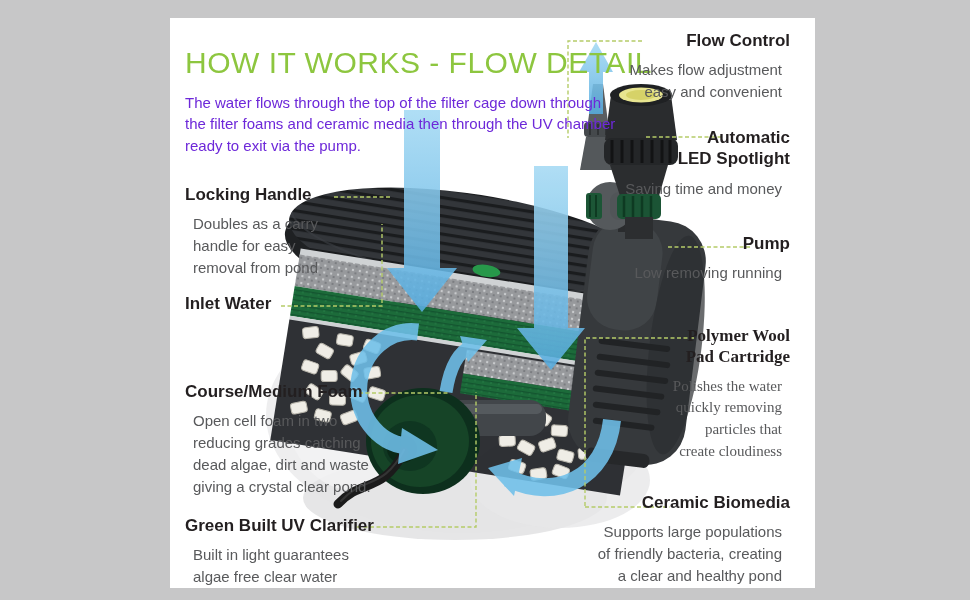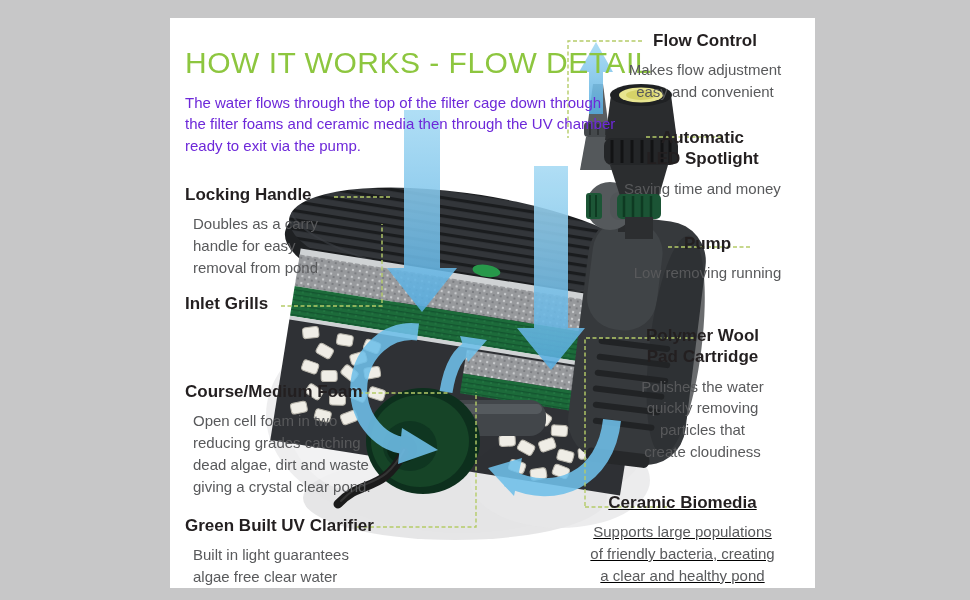--- a/index.html
+++ b/index.html
@@ -24,32 +24,32 @@
     font-size:15px;color:#6d28d9;line-height:1.42;white-space:pre-line;
   }
   .callout{position:absolute;z-index:2;}
   .callout .c-title{
     font-size:17px;font-weight:bold;color:#231f20;line-height:1.25;
     white-space:pre-line;margin:0 0 3px 0;
   }
   .callout .c-desc{
     font-size:15px;color:#58595b;line-height:1.45;white-space:pre-line;margin:8px;
   }
-  .callout.right{text-align:center;}
+  .callout.right{text-align:right;}
   
   #co-locking{left:185px;top:184px;width:170px;}
   #co-inlet{left:185px;top:293px;width:190px;}
   #co-foam{left:185px;top:381px;width:205px;}
   #co-uv{left:185px;top:515px;width:200px;}
   
   #co-flow{right:180px;top:30px;width:170px;}
   #co-led{right:180px;top:127px;width:175px;}
   #co-pump{right:180px;top:233px;width:165px;}
-  #co-polymer{right:180px;top:325px;width:175px;}
-  #co-ceramic{right:180px;top:492px;width:215px;text-decoration:underline;}
+  #co-polymer{right:180px;top:325px;width:175px;font-family:Liberation Serif, serif;}
+  #co-ceramic{right:180px;top:492px;width:215px;}
 </style>
 </head>
 <body>
 
 <div class="panel"></div>
 
 <svg class="art" viewBox="0 0 970 600" aria-hidden="true">
   <defs>
     <linearGradient id="blueGrad" x1="0" y1="0" x2="0" y2="1">
       <stop offset="0" stop-color="#a5daf4"></stop>
@@ -235,21 +235,21 @@
 the filter foams and ceramic media then through the UV chamber
 ready to exit via the pump.</p>
 
 <div class="callout" id="co-locking">
   <p class="c-title">Locking Handle</p>
   <p class="c-desc">Doubles as a carry
 handle for easy
 removal from pond</p>
 </div>
 <div class="callout" id="co-inlet">
-  <p class="c-title">Inlet Grills</p>
+  <p class="c-title">Inlet Water</p>
 </div>
 <div class="callout" id="co-foam">
   <p class="c-title">Course/Medium Foam</p>
   <p class="c-desc">Open cell foam in two
 reducing grades catching
 dead algae, dirt and waste
 giving a crystal clear pond.</p>
 </div>
 <div class="callout" id="co-uv">
   <p class="c-title">Green Built UV Clarifier</p>

